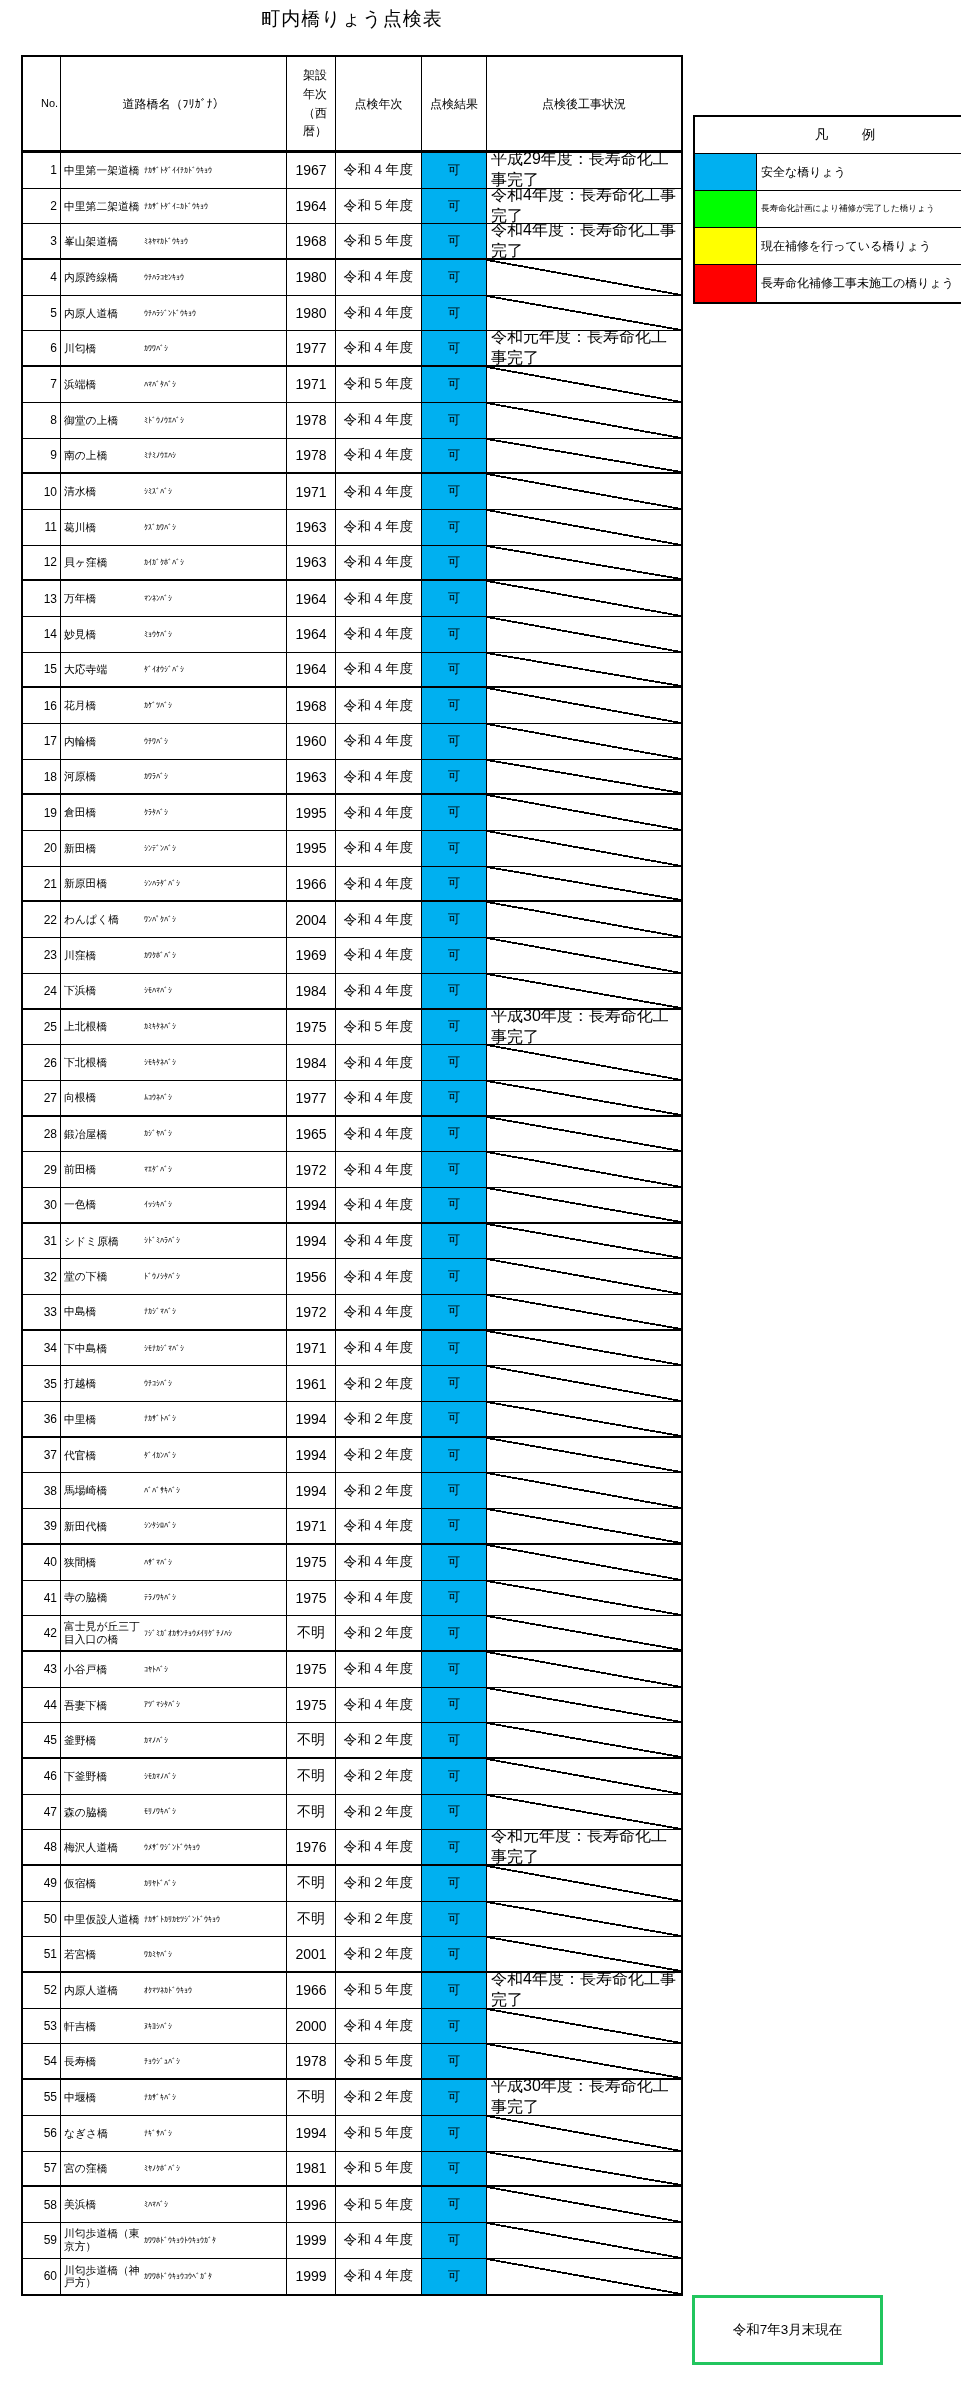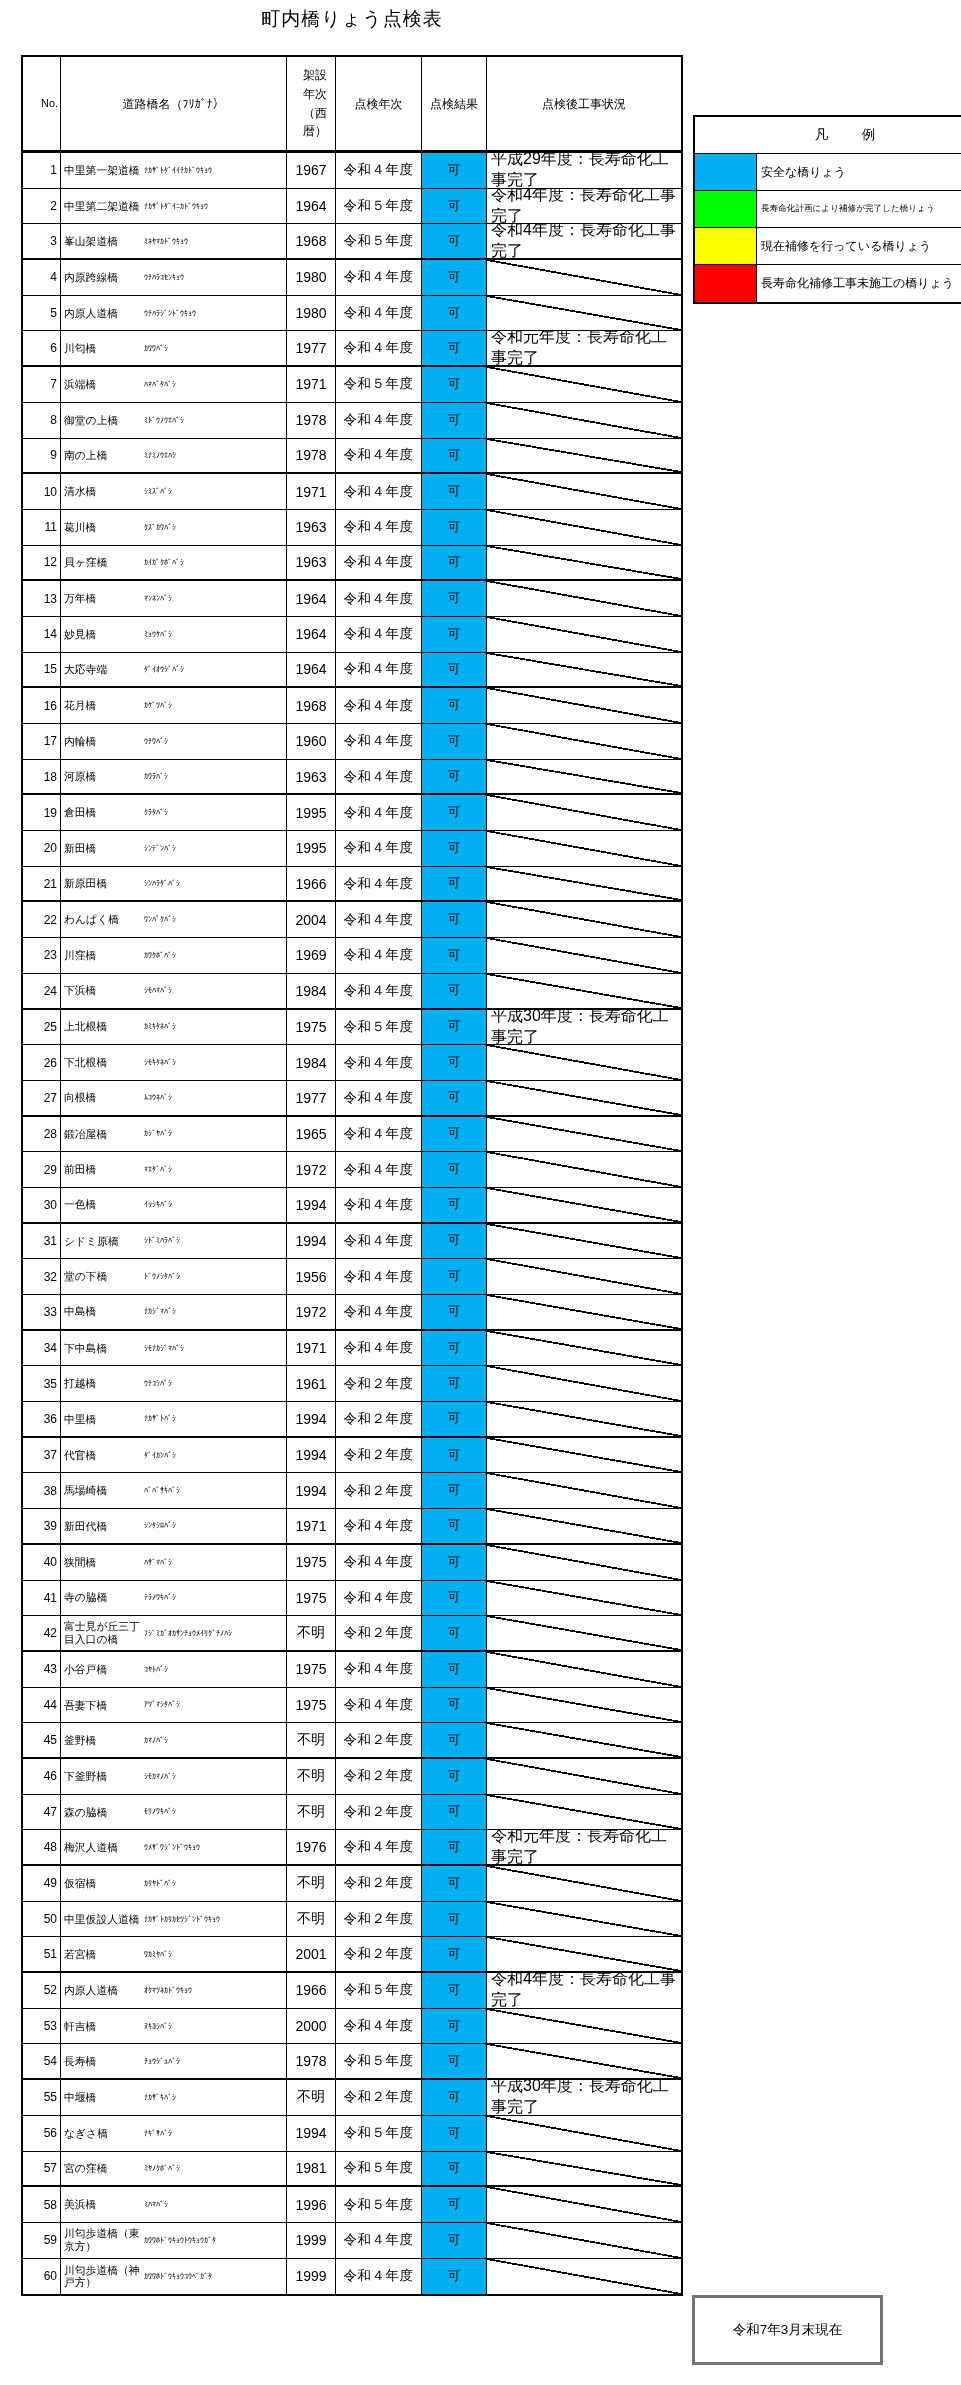--- a/index.html
+++ b/index.html
@@ -66,21 +66,21 @@
   .legend-row:last-child{border-bottom:none;}
   .swatch{width:62px;border-right:1px solid #000;box-sizing:border-box;flex:none;}
   .legend-label{
     flex:1;display:flex;align-items:center;padding-left:4px;
     font-size:12px;overflow:hidden;white-space:nowrap;
   }
   .legend-label.small{font-size:8.6px;}
   
   .footer-box{
     position:absolute;left:692px;top:2295px;width:191px;height:70px;
-    border:3px solid #737373;box-sizing:border-box;background:#fff;
+    border:3px solid #22c55e;box-sizing:border-box;background:#fff;
     display:flex;align-items:center;justify-content:center;font-size:13.5px;
   }
 </style>
 </head>
 <body>
 
 <div class="title">町内橋りょう点検表</div>
 
 <div class="table">
   <div class="thead">

